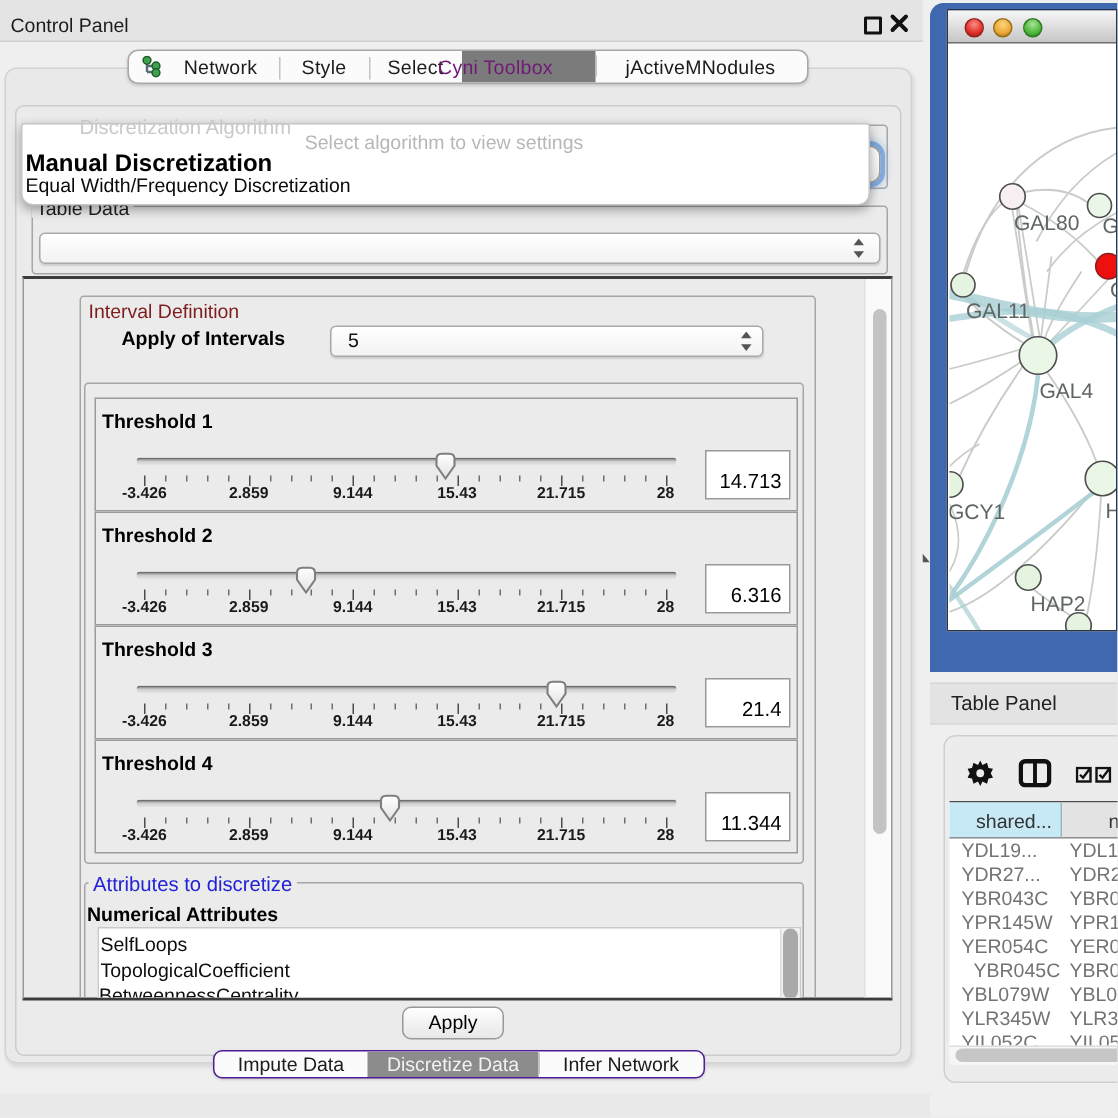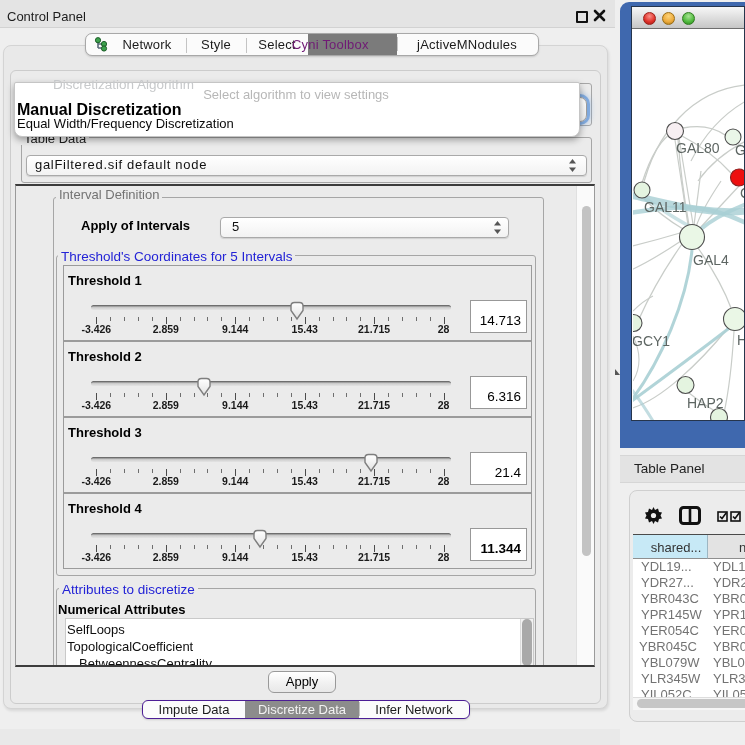--- a/index.html
+++ b/index.html
@@ -43,41 +43,39 @@
 <div style="position:absolute;left:130px;top:3px;width:120px;margin-left:-60px;text-align:center;font-size:13px;letter-spacing:0.2px;color:#1b1b1b;">Style</div>
 <div style="position:absolute;left:191px;top:3px;width:120px;margin-left:-60px;text-align:center;font-size:13px;letter-spacing:0.2px;color:#1b1b1b;">Select</div>
 <div style="position:absolute;left:266px;top:3px;width:120px;margin-left:-60px;text-align:left;font-size:13px;letter-spacing:0.2px;color:#701a75;">Cyni Toolbox</div>
 <div style="position:absolute;left:381px;top:3px;width:120px;margin-left:-60px;text-align:center;font-size:13px;letter-spacing:0.2px;color:#1b1b1b;">jActiveMNodules</div>
 </div>
 <div class="grp" style="left:21px;top:83px;width:569px;height:41px;"></div>
 <div class="abs" style="left:562px;top:97px;width:25px;height:25px;border-radius:7px;box-shadow:0 0 0 3px rgba(116,162,220,0.85),0 0 5px 4px rgba(116,162,220,0.4);background:linear-gradient(#fff,#eee);border:1px solid #9d9d9d;box-sizing:border-box;"></div>
 <div class="grp" style="left:21px;top:137px;width:569px;height:44px;"></div>
 <div class="grplbl" style="left:21px;top:132px;color:#1e1e1e;">Table Data</div>
 <div class="combo" style="left:26px;top:155px;width:559px;height:19px;">
-    <span class="ctext" style="left:8px;">galFiltered.sif default node</span>
     <svg style="position:absolute;right:9px;top:3px" width="9" height="13" viewBox="0 0 9 13">
       <path d="M4.5 0 L8 4.5 L1 4.5 Z" fill="#555"></path>
       <path d="M4.5 13 L8 8.5 L1 8.5 Z" fill="#555"></path>
     </svg>
   </div>
 <div class="abs" style="left:15px;top:184px;width:580px;height:483px;background:#ebebeb;border-top:2px solid #3c3c3c;border-bottom:2px solid #3c3c3c;border-left:1px solid #9a9a9a;border-right:1px solid #9a9a9a;box-sizing:border-box;overflow:hidden;">
 <div style="position:absolute;left:560px;top:0;width:19px;height:479px;background:#fafafa;border-left:1px solid #e0e0e0;"></div>
 <div style="position:absolute;left:566px;top:20px;width:9px;height:350px;background:#c3c3c3;border-radius:5px;"></div>
 <div style="position:absolute;left:37px;top:11px;width:489px;height:500px;border:1px solid #a6a6a6;border-radius:3px;"></div>
-<div class="grplbl" style="left:40px;top:2px;color:#737373;">Interval Definition</div>
+<div class="grplbl" style="left:40px;top:15px;color:#7f1d1d;">Interval Definition</div>
 <div style="position:absolute;left:65px;top:32px;font-size:13px;font-weight:bold;color:#000;">Apply of Intervals</div>
 <div class="combo" style="left:204px;top:31px;width:287px;height:19px;">
       <span class="ctext" style="left:11px;">5</span>
       <svg style="position:absolute;right:6px;top:3px" width="9" height="13" viewBox="0 0 9 13">
         <path d="M4.5 0 L8 4.5 L1 4.5 Z" fill="#555"></path>
         <path d="M4.5 13 L8 8.5 L1 8.5 Z" fill="#555"></path>
       </svg>
     </div>
 <div style="position:absolute;left:40px;top:69px;width:478px;height:319px;border:1px solid #a6a6a6;border-radius:3px;"></div>
-<div class="grplbl" style="left:42px;top:64px;color:#2323d6;font-size:13.5px;">Threshold's Coordinates for 5 Intervals</div>
 <div class="thpanel" style="top:79px;">
 <div class="thlbl">Threshold 1</div>
 <div class="track"></div>
 <div class="tick" style="left:32.3px;top:51px;height:7px;"></div>
 <div class="tick" style="left:46.2px;top:51px;height:4px;background:#6e6e6e;"></div>
 <div class="tick" style="left:60.1px;top:51px;height:4px;background:#6e6e6e;"></div>
 <div class="tick" style="left:74.0px;top:51px;height:4px;background:#6e6e6e;"></div>
 <div class="tick" style="left:87.9px;top:51px;height:4px;background:#6e6e6e;"></div>
 <div class="tlabel" style="left:32.3px;top:56.5px;">-3.426</div>
 <div class="tick" style="left:101.8px;top:51px;height:7px;"></div>
@@ -252,31 +250,31 @@
 <div class="tlabel" style="left:379.6px;top:56.5px;">28</div>
 <svg style="position:absolute;left:187.5px;top:35px" width="16" height="20" viewBox="0 0 16 20">
         <defs>
           <linearGradient id="g4" x1="0" y1="0" x2="0" y2="1">
             <stop offset="0" stop-color="#ffffff"></stop>
             <stop offset="1" stop-color="#e2e2e2"></stop>
           </linearGradient>
         </defs>
         <path d="M2 5 Q2 1.5 5.5 1.5 L10.5 1.5 Q14 1.5 14 5 L14 9.5 L8 18 L2 9.5 Z" fill="url(#g4)" stroke="#7e7e7e" stroke-width="1.4"></path>
       </svg>
-<div style="position:absolute;left:406px;top:34px;width:55px;height:31px;background:#fff;border:1px solid #989898;font-weight:bold;">
+<div style="position:absolute;left:406px;top:34px;width:55px;height:31px;background:#fff;border:1px solid #989898;">
         <span style="position:absolute;right:5px;top:12px;font-size:13.5px;">11.344</span>
       </div>
 </div>
 <div style="position:absolute;left:40px;top:402px;width:478px;height:160px;border:1px solid #a6a6a6;border-radius:3px;"></div>
 <div class="grplbl" style="left:43px;top:397px;color:#2323d6;font-size:13.5px;">Attributes to discretize</div>
 <div style="position:absolute;left:42px;top:416px;font-size:13px;font-weight:bold;color:#000;">Numerical Attributes</div>
 <div style="position:absolute;left:49px;top:432px;width:467px;height:120px;background:#fff;border:1px solid #c9c9c9;">
 <div style="position:absolute;left:1px;top:3px;font-size:13px;color:#0e0e0e;">SelfLoops</div>
 <div style="position:absolute;left:1px;top:20px;font-size:13px;color:#0e0e0e;">TopologicalCoefficient</div>
-<div style="position:absolute;left:13px;top:37px;font-size:13px;color:#0e0e0e;">BetweennessCentrality</div>
+<div style="position:absolute;left:0;top:37px;font-size:13px;color:#0e0e0e;">BetweennessCentrality</div>
 <div style="position:absolute;right:0;top:0;width:12px;height:120px;background:#f2f2f2;border-left:1px solid #dcdcdc;"></div>
 <div style="position:absolute;right:1px;top:0px;width:10px;height:47px;background:#a9a9a9;border-radius:5px;"></div>
 </div>
 </div>
 <div class="abs" style="left:268px;top:671px;width:66px;height:20px;background:linear-gradient(#ffffff,#f0f0f0 60%,#e8e8e8);border:1px solid #999;border-radius:6px;text-align:center;font-size:13px;color:#000;line-height:19px;">Apply</div>
 <div class="abs" style="left:142px;top:700px;width:326px;height:17px;background:#fbfbfb;border:1px solid #4c1d95;border-radius:6px;box-shadow:0 1px 2px rgba(0,0,0,0.15);overflow:hidden;">
 <div style="position:absolute;left:102px;top:0;width:114px;height:17px;background:#8c8c8c;"></div>
 <div style="position:absolute;left:216px;top:1px;width:1px;height:14px;background:#c4c4c4;"></div>
 <div style="position:absolute;left:0px;top:1px;width:102px;text-align:center;font-size:13px;color:#1b1b1b;">Impute Data</div>
 <div style="position:absolute;left:102px;top:1px;width:114px;text-align:center;font-size:13px;color:#f2f2f2;">Discretize Data</div>
@@ -368,21 +366,21 @@
 <div class="row" style="left:8px;top:24px;">YDL19...</div>
 <div class="row" style="left:80px;top:24px;">YDL19</div>
 <div class="row" style="left:8px;top:40px;">YDR27...</div>
 <div class="row" style="left:80px;top:40px;">YDR27</div>
 <div class="row" style="left:8px;top:56px;">YBR043C</div>
 <div class="row" style="left:80px;top:56px;">YBR04</div>
 <div class="row" style="left:8px;top:72px;">YPR145W</div>
 <div class="row" style="left:80px;top:72px;">YPR14</div>
 <div class="row" style="left:8px;top:88px;">YER054C</div>
 <div class="row" style="left:80px;top:88px;">YER05</div>
-<div class="row" style="left:6px;top:104px;">YBR045C</div>
+<div class="row" style="left:16px;top:104px;">YBR045C</div>
 <div class="row" style="left:80px;top:104px;">YBR04</div>
 <div class="row" style="left:8px;top:120px;">YBL079W</div>
 <div class="row" style="left:80px;top:120px;">YBL07</div>
 <div class="row" style="left:8px;top:136px;">YLR345W</div>
 <div class="row" style="left:80px;top:136px;">YLR34</div>
 <div class="row" style="left:8px;top:152px;">YIL052C</div>
 <div class="row" style="left:80px;top:152px;">YIL05</div>
 <div style="position:absolute;left:0;top:162px;width:117px;height:12px;background:#f6f6f6;border-top:1px solid #ddd;"></div>
 <div style="position:absolute;left:4px;top:164px;width:114px;height:9px;background:#c6c6c6;border-radius:5px;"></div>
 </div>

